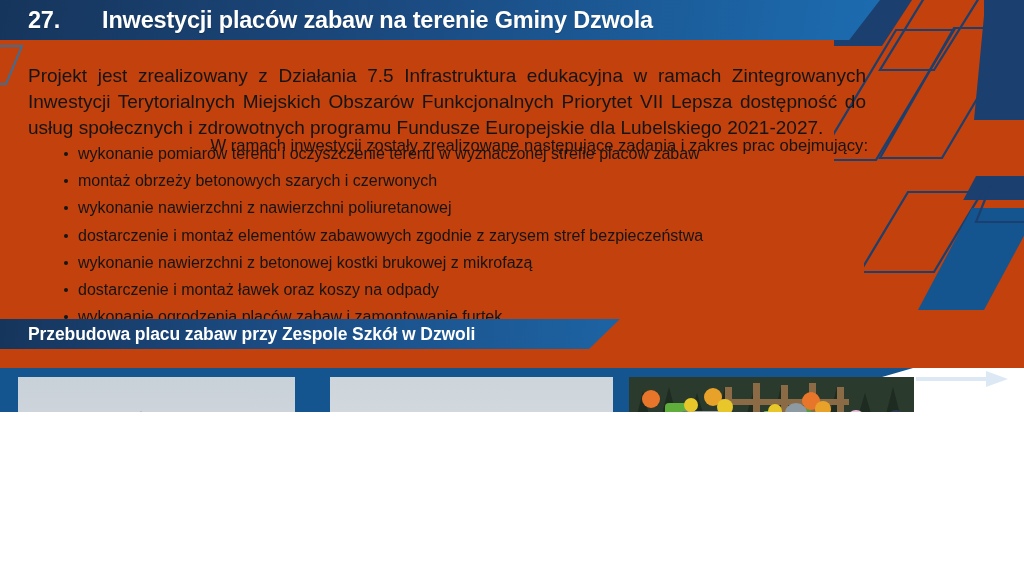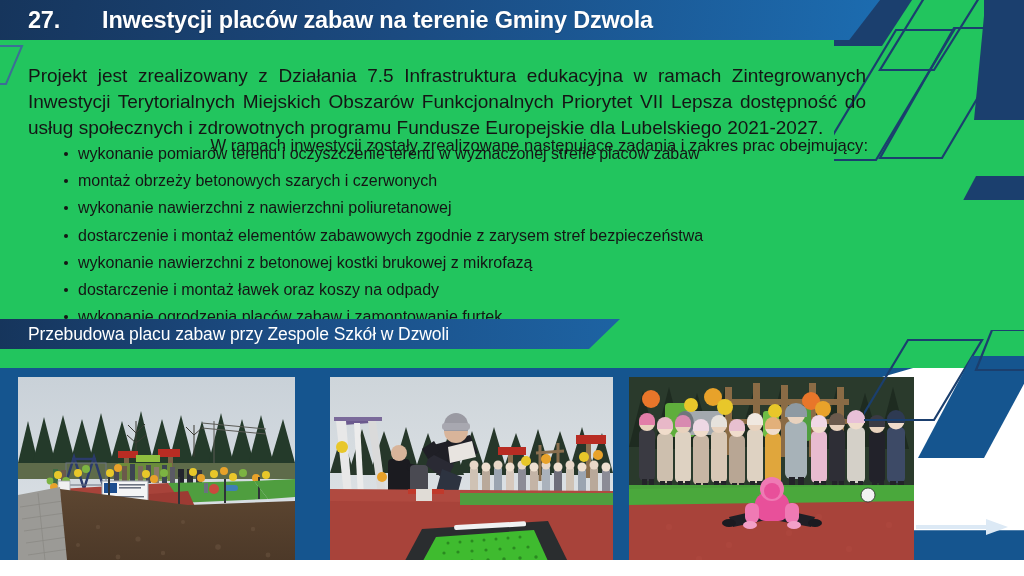--- a/index.html
+++ b/index.html
@@ -4,21 +4,21 @@
 <title>Przebudowa placów zabaw na terenie Gminy Dzwola</title>
 <style>
   html,body{margin:0;padding:0;}
   body{
     width:1024px;height:576px;
     background:#ffffff;
     font-family:"Liberation Sans", sans-serif;
     overflow:hidden;
     position:relative;
   }
-  .slide{position:relative;width:1024px;height:560px;overflow:hidden;background:#22c55e;}
+  .slide{position:relative;width:1024px;height:412px;overflow:hidden;background:#c2410c;}
 
   
   .topdecor{position:absolute;top:0;right:0;width:190px;height:200px;overflow:hidden;z-index:1;}
   .bottomdecor{position:absolute;bottom:0;right:0;width:160px;height:230px;overflow:hidden;z-index:6;}
 
   
   .headerbar{
     position:absolute;left:0;top:0;width:880px;height:40px;
     background:linear-gradient(100deg,#16355c 0%,#1b4a80 45%,#1c6cb0 100%);
     -webkit-clip-path:polygon(0 0, 100% 0, 96.5% 100%, 0 100%);
@@ -63,21 +63,21 @@
 
   
   .subbanner{
     position:absolute;left:0;top:319px;width:620px;height:30px;
     background:linear-gradient(95deg,#16355c 0%,#1b4a80 40%,#1d63a3 100%);
     -webkit-clip-path:polygon(0 0, 100% 0, 95% 100%, 0 100%);
     clip-path:polygon(0 0, 100% 0, 95% 100%, 0 100%);
     display:flex;align-items:center;z-index:4;
   }
   .subbanner .stxt{
-    color:#fff;font-size:17.5px;font-weight:normal;margin-left:28px;
+    color:#fff;font-size:17.5px;font-weight:bold;margin-left:28px;
     white-space:nowrap;letter-spacing:-0.1px;
   }
 
   
   .blueband{
     position:absolute;left:0;top:368px;width:1024px;height:208px;
     background:#15558f;z-index:2;
   }
   .bandnotch{
     position:absolute;right:0;top:368px;width:154px;height:208px;

